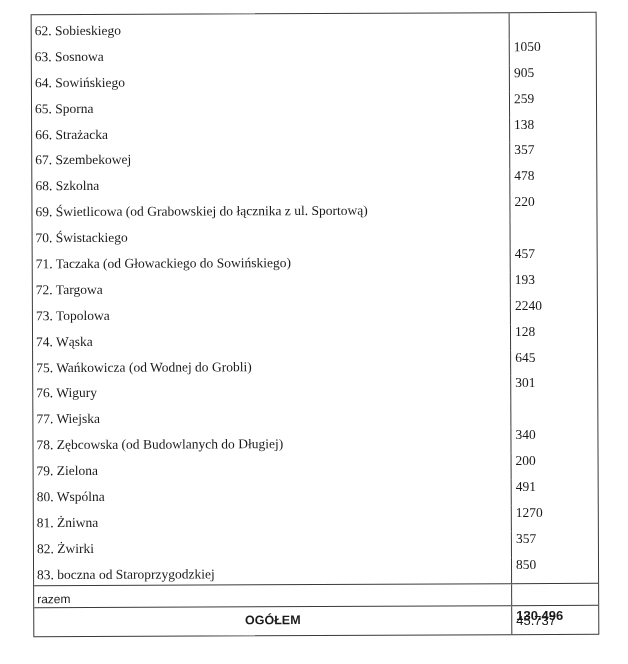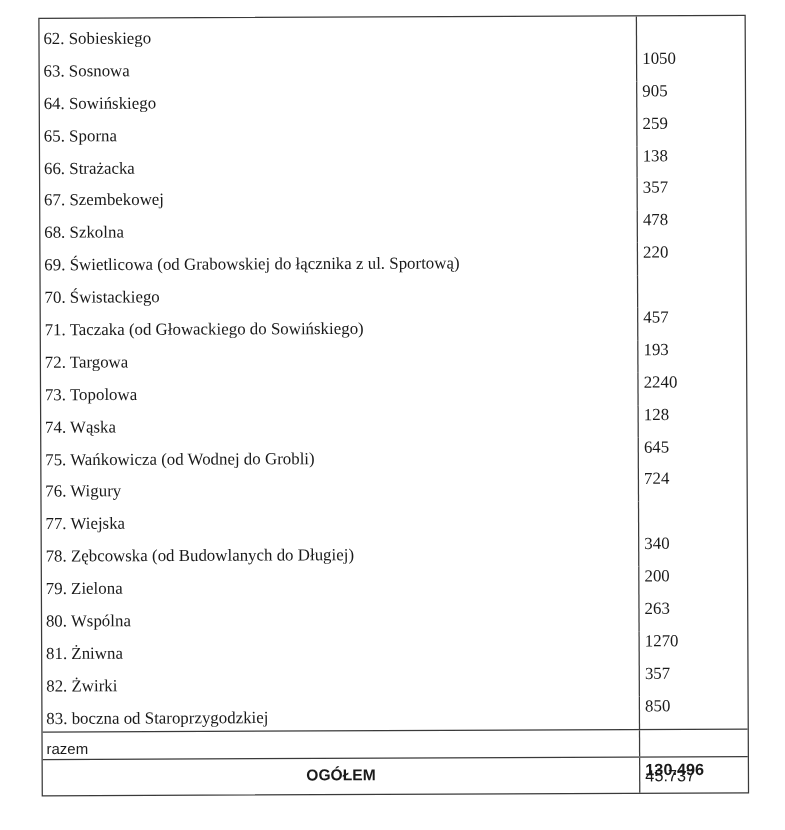--- a/index.html
+++ b/index.html
@@ -143,36 +143,36 @@
         <div class="row">
           <div class="cell-name">74. Wąska</div>
           <div class="cell-val">128</div>
         </div>
         <div class="row">
           <div class="cell-name">75. Wańkowicza  (od Wodnej do Grobli)</div>
           <div class="cell-val">645</div>
         </div>
         <div class="row">
           <div class="cell-name">76. Wigury</div>
-          <div class="cell-val">724</div>
+          <div class="cell-val">301</div>
         </div>
         <div class="row">
           <div class="cell-name">77. Wiejska</div>
         </div>
         <div class="row">
           <div class="cell-name">78. Zębcowska  (od Budowlanych do Długiej)</div>
           <div class="cell-val">340</div>
         </div>
         <div class="row">
           <div class="cell-name">79. Zielona</div>
           <div class="cell-val">200</div>
         </div>
         <div class="row">
           <div class="cell-name">80. Wspólna</div>
-          <div class="cell-val">263</div>
+          <div class="cell-val">491</div>
         </div>
         <div class="row">
           <div class="cell-name">81. Żniwna</div>
           <div class="cell-val">1270</div>
         </div>
         <div class="row">
           <div class="cell-name">82. Żwirki</div>
           <div class="cell-val">357</div>
         </div>
         <div class="row">

